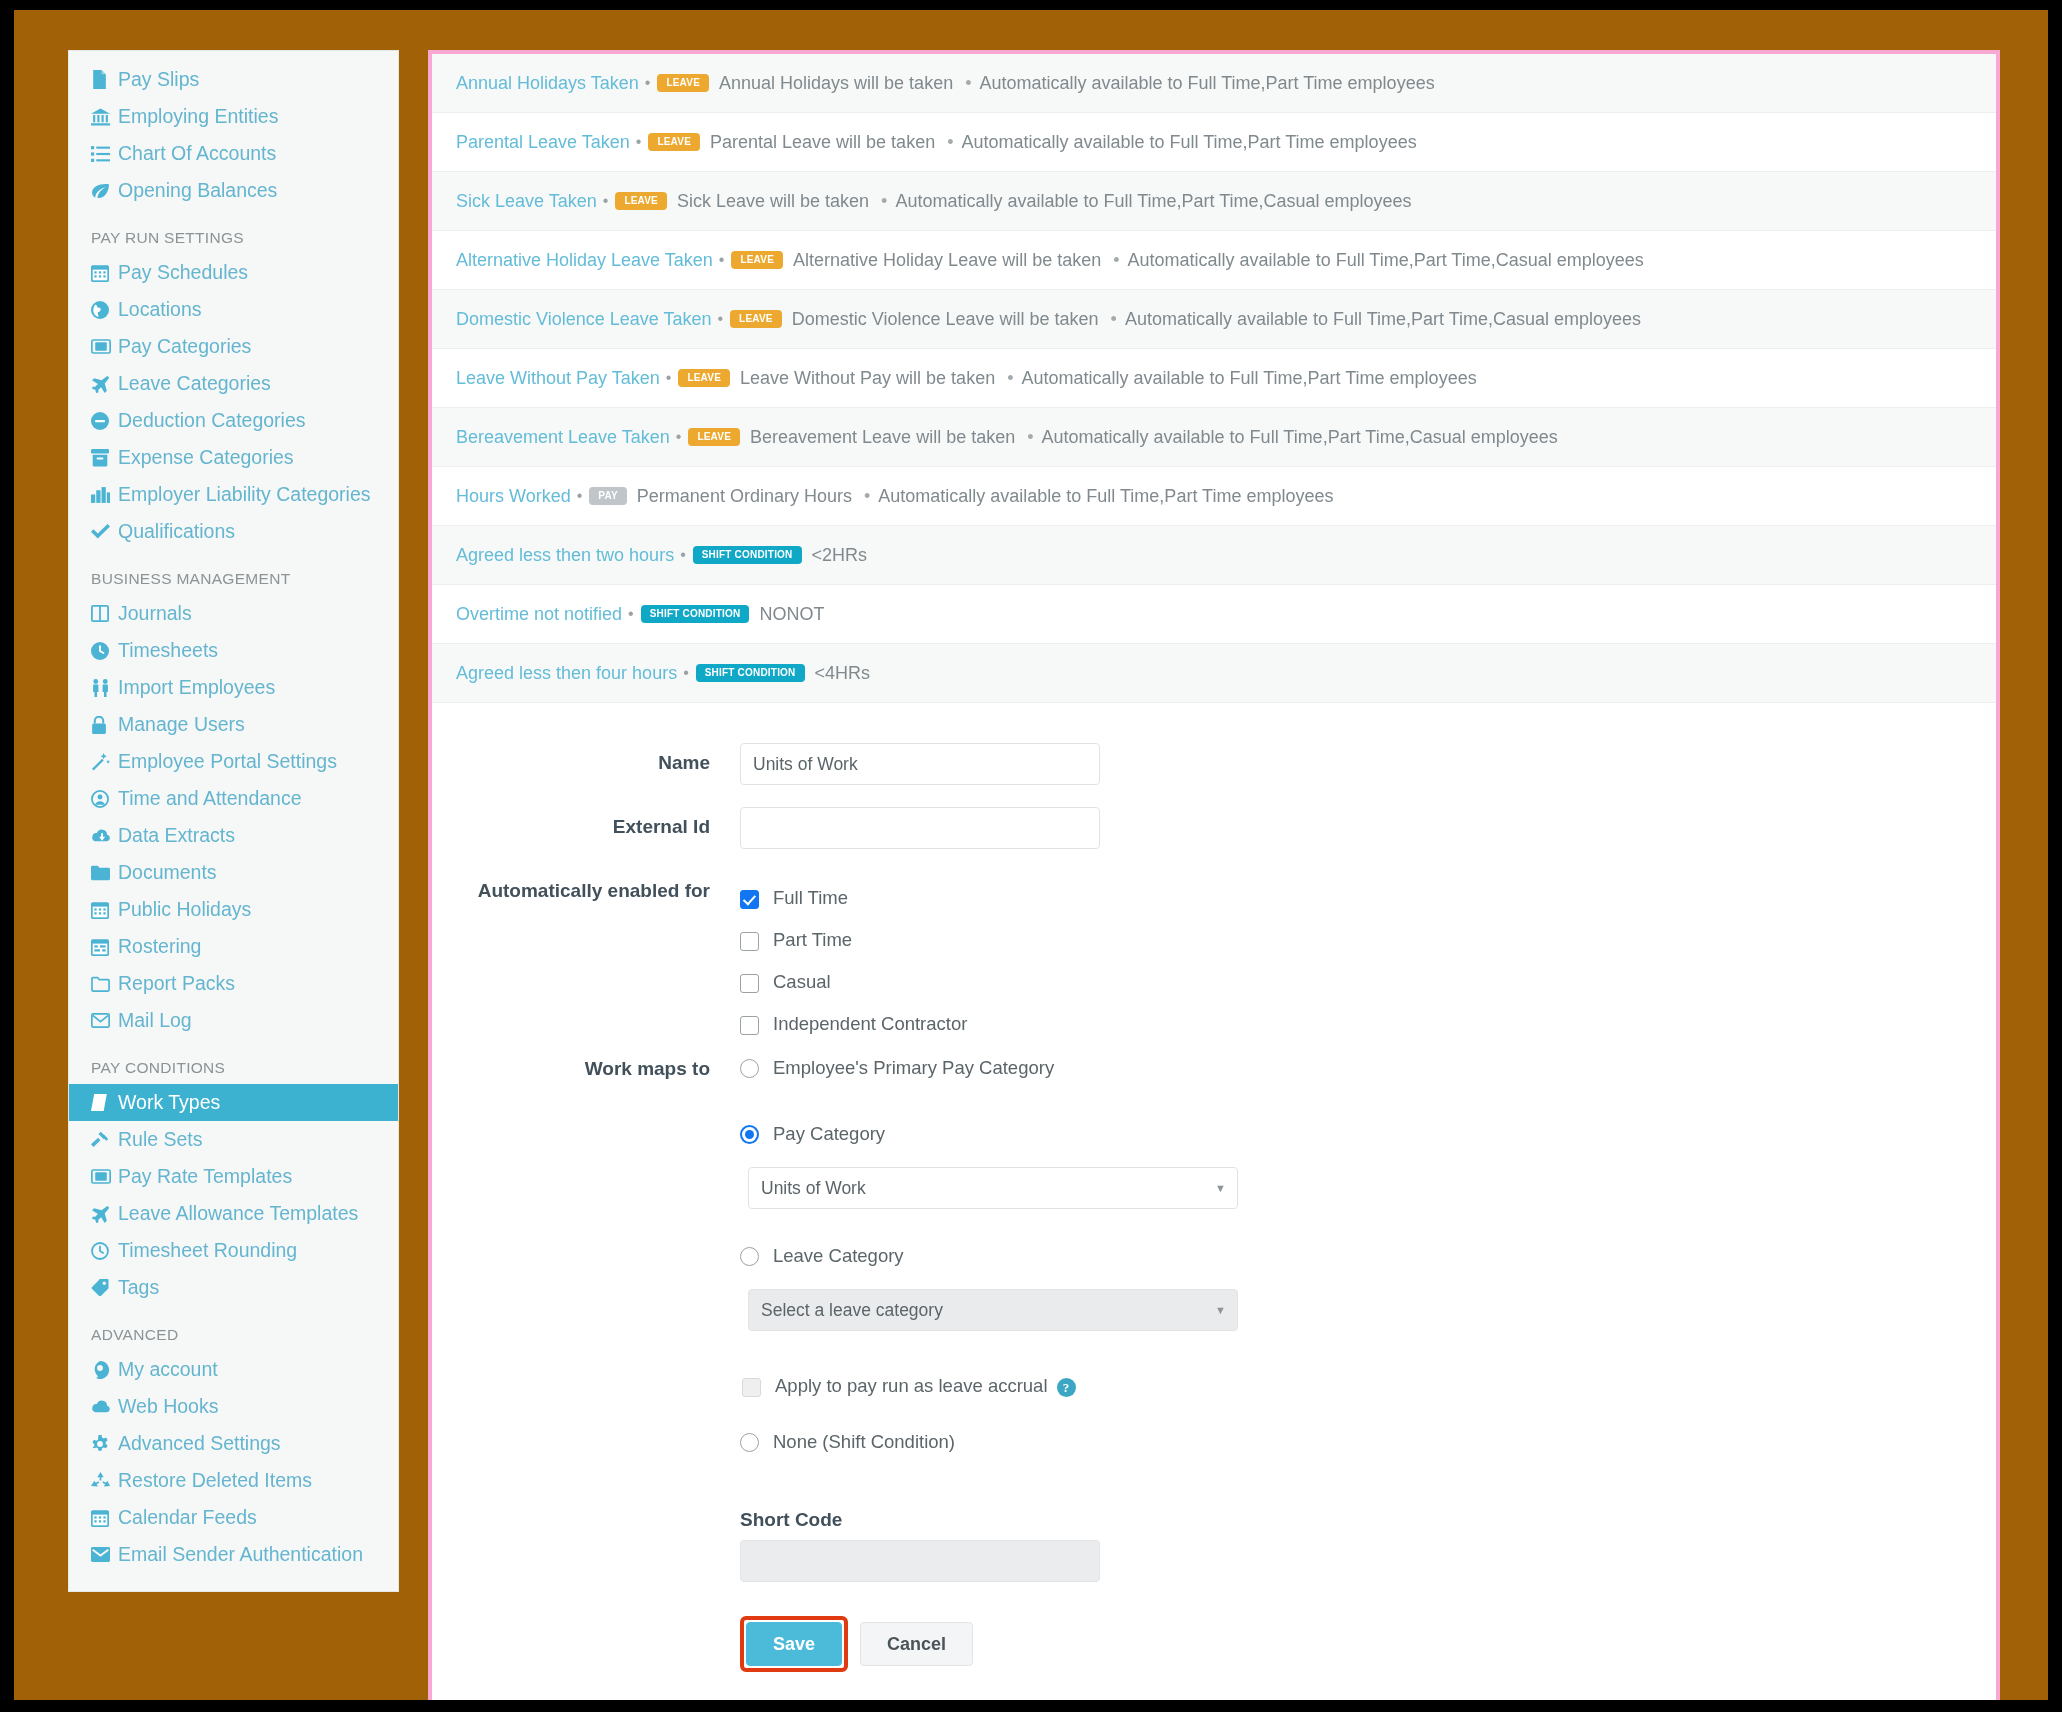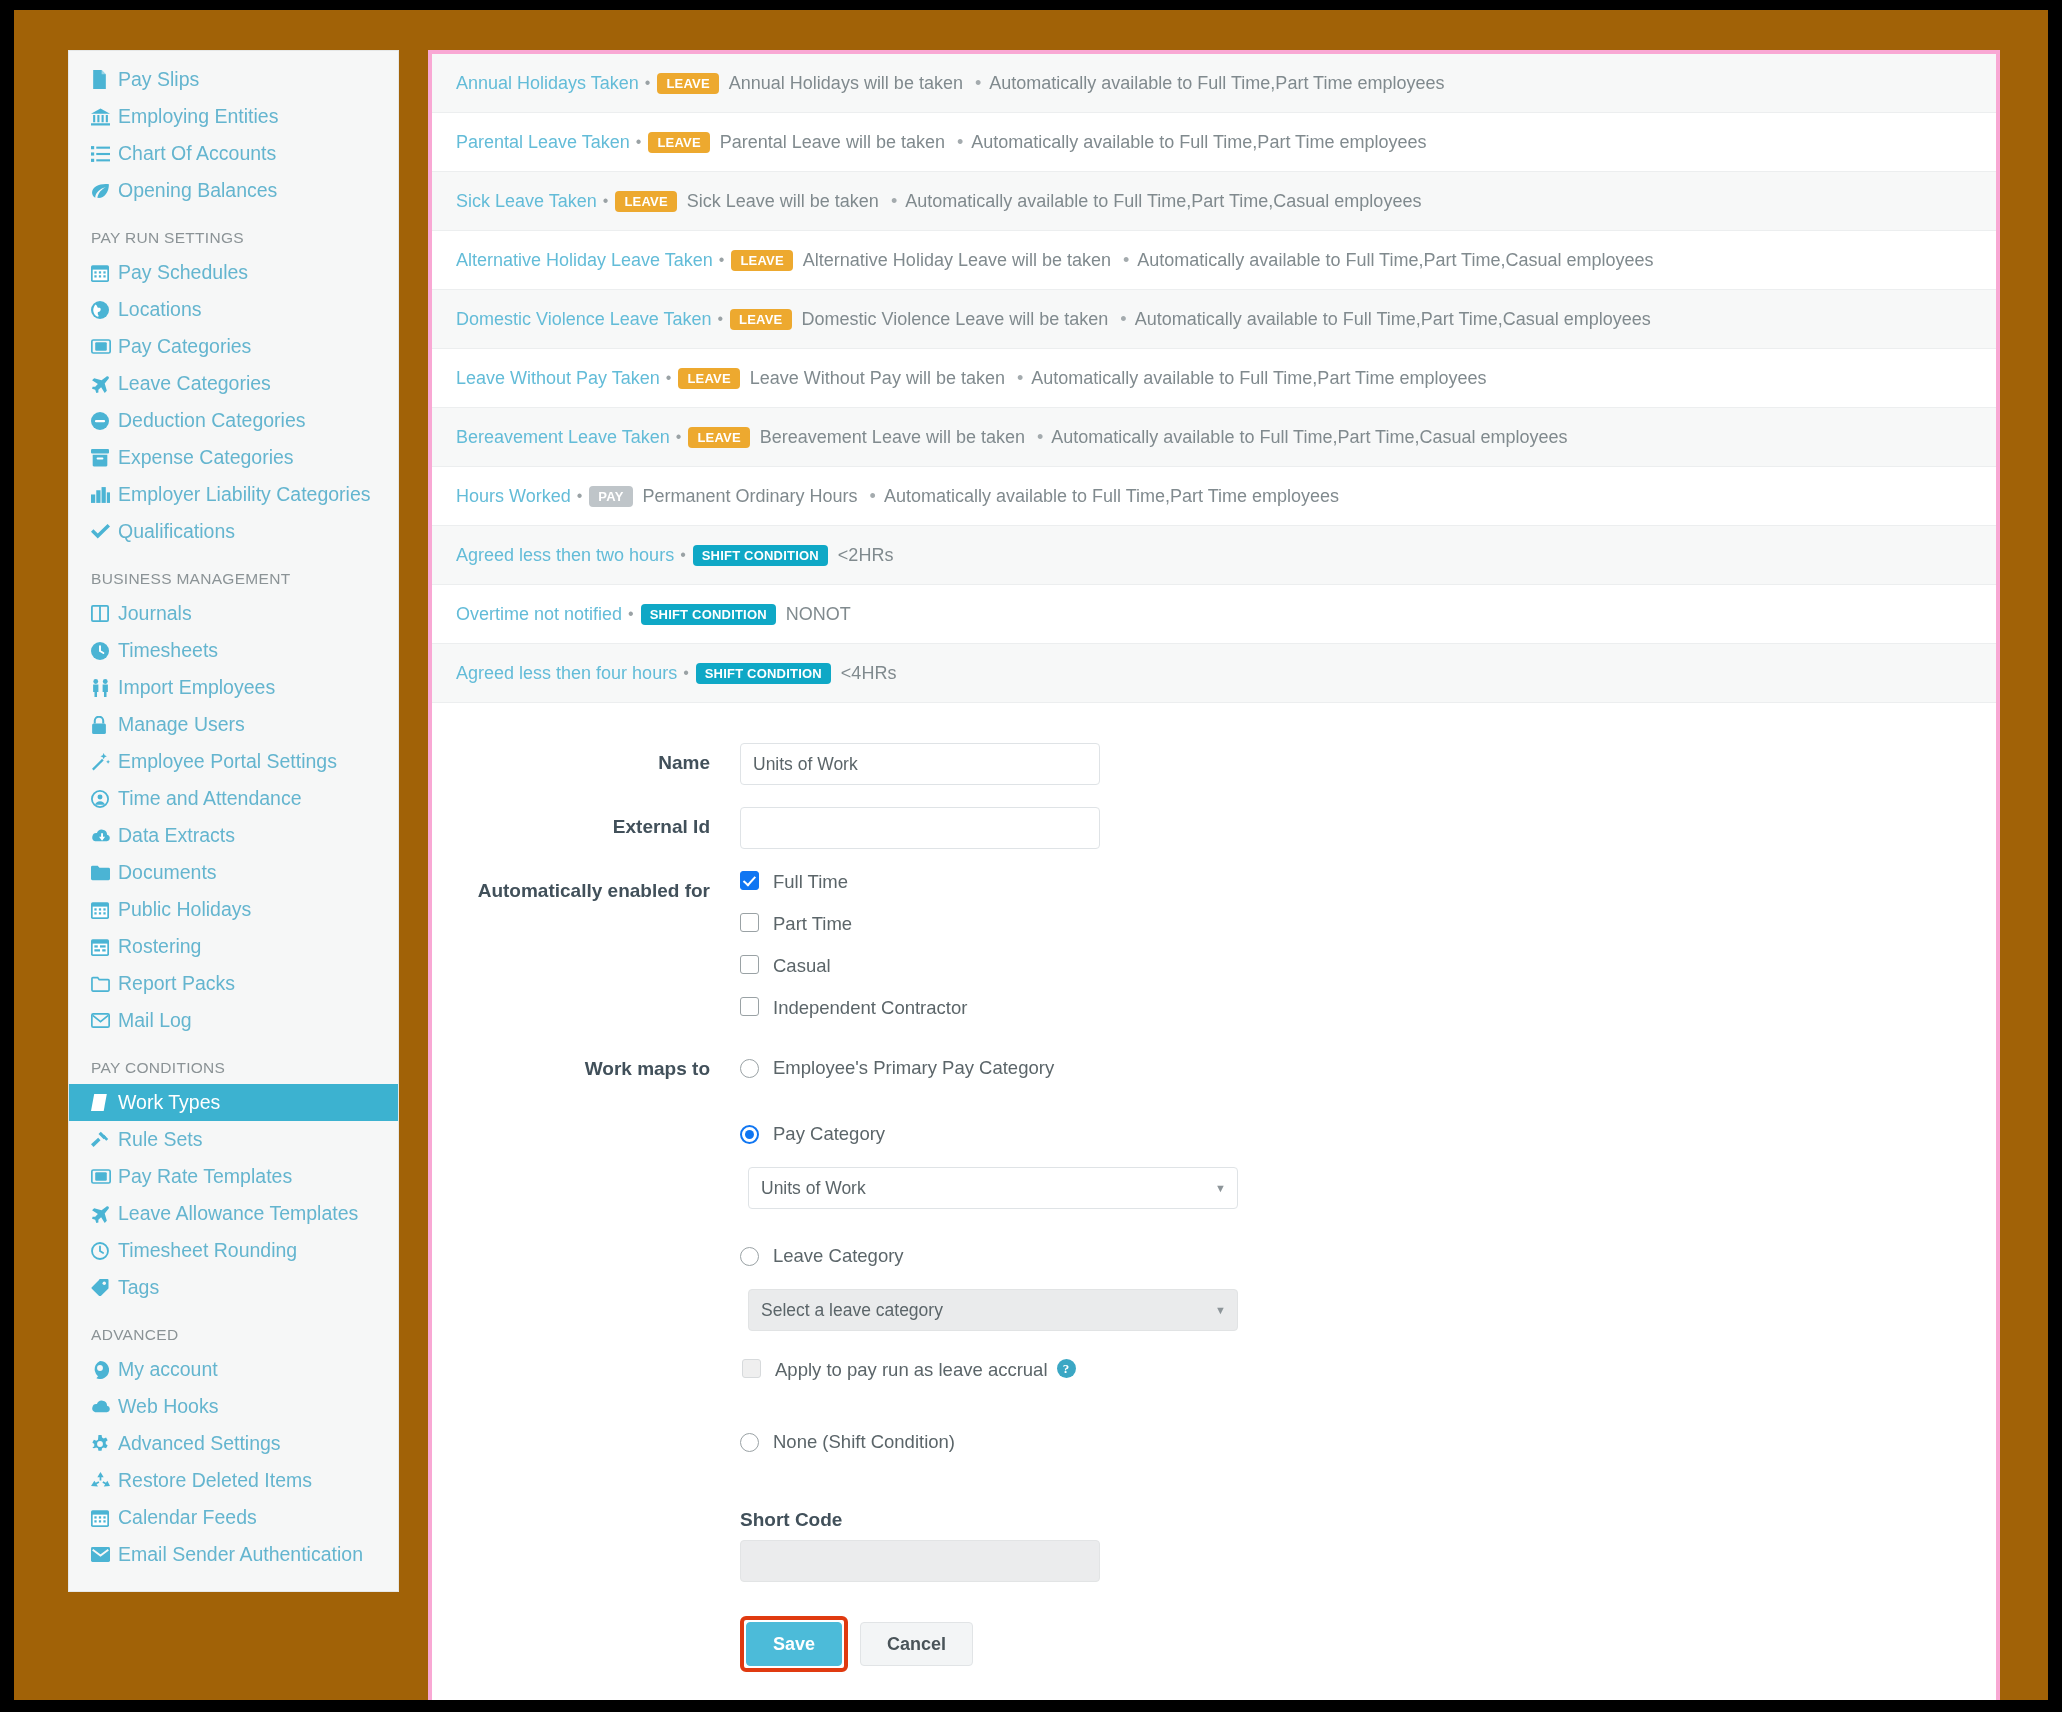--- a/index.html
+++ b/index.html
@@ -90,21 +90,21 @@
     margin-right: 6px;
   }
   .wt-sep {
     color: #9aa2a5;
     margin: 0 7px 0 0;
     font-size: 16px;
   }
   .badge {
     display: inline-block;
     color: #fff;
-    font-size: 13px;
+    font-size: 10px;
     font-weight: bold;
     letter-spacing: 0.2px;
     padding: 4px 9px 4px 9px;
     border-radius: 4px;
     margin-right: 10px;
     line-height: 1;
     vertical-align: middle;
   }
   .badge.leave { background: #eda92f; }
   .badge.pay   { background: #bfc5c9; }
@@ -147,21 +147,21 @@
     font-family: "Liberation Sans", sans-serif;
     outline: none;
   }
   .txtinput::placeholder { color: #9aa2a5; }
   .txtinput.disabled {
     background: #ebeced;
     border-color: #e2e4e5;
   }
   .cbrow {
     display: flex;
-    align-items: flex-start;
+    align-items: flex-end;
     height: 38px;
     font-size: 18.5px;
     color: #5b6569;
   }
   .cbrow + .cbrow { margin-top: 4px; }
   .cbox {
     width: 19px; height: 19px;
     min-width: 19px;
     border: 1.5px solid #9aa2a5;
     border-radius: 3px;

